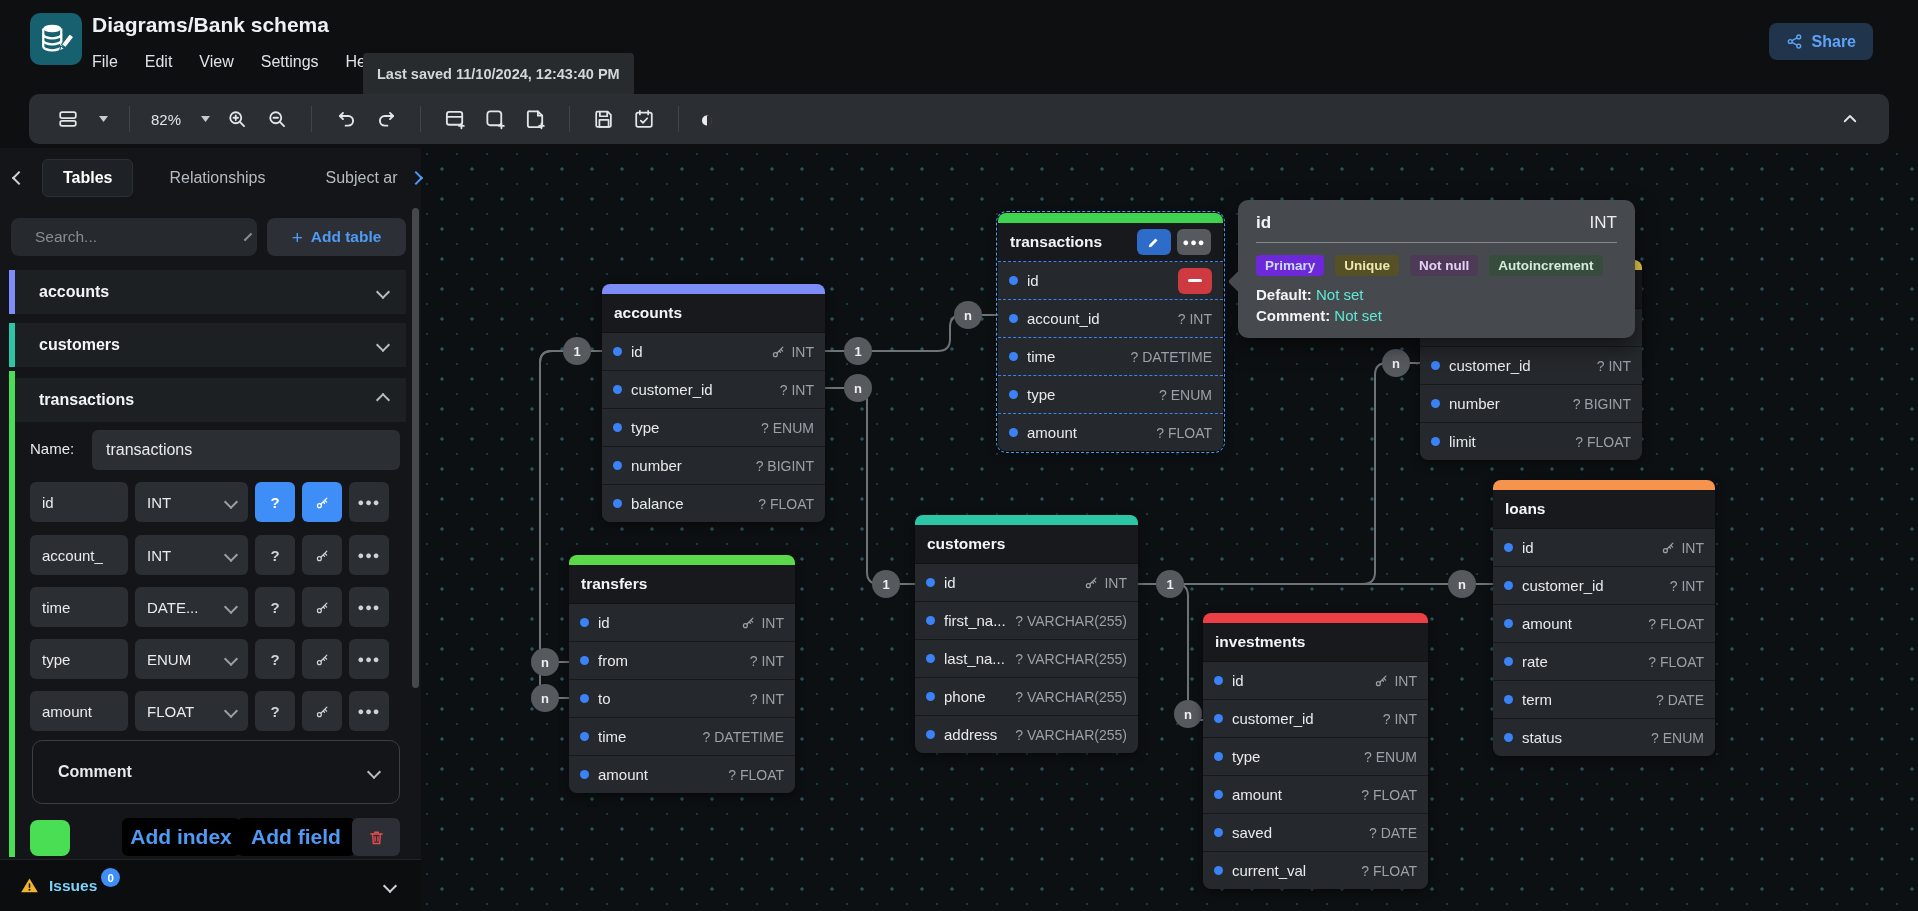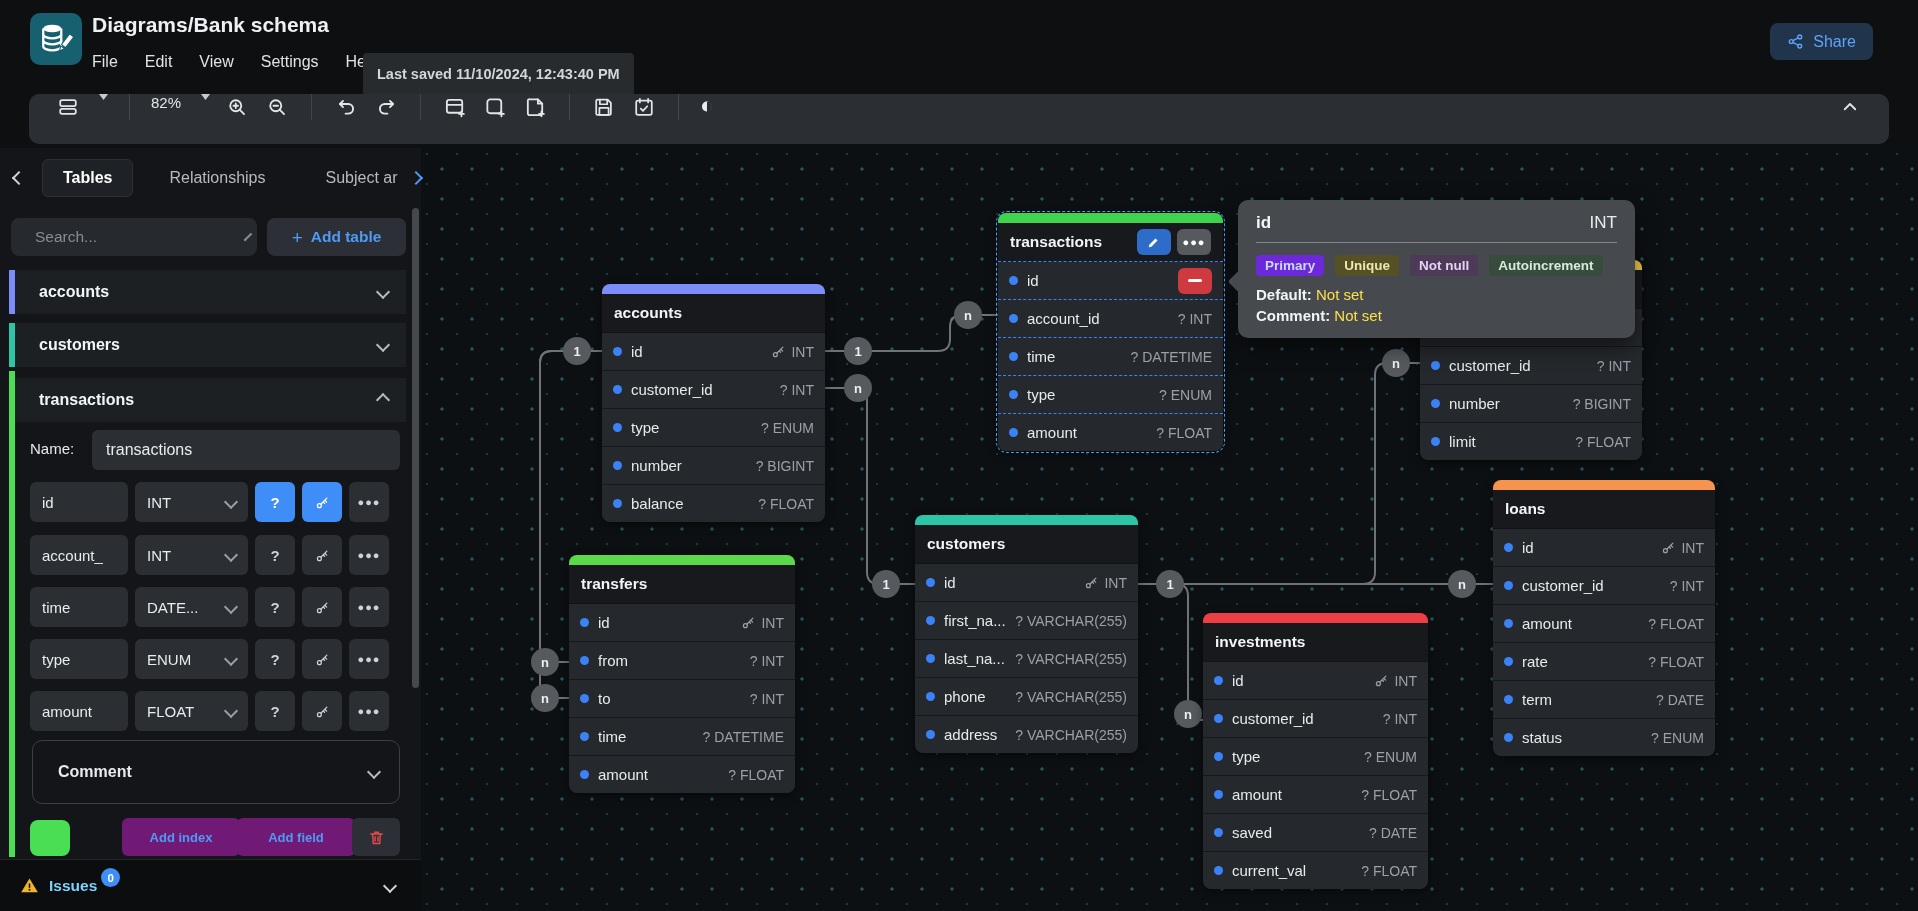--- a/index.html
+++ b/index.html
@@ -9,25 +9,25 @@
   
   #header{position:absolute;left:0;top:0;width:100%;height:90px;z-index:30;}
   #logo{position:absolute;left:30px;top:13px;width:52px;height:52px;background:#176070;border-radius:10px;
     display:flex;align-items:center;justify-content:center;}
   #title{position:absolute;left:92px;top:13px;font-size:21px;font-weight:600;color:#eef1f3;}
   #menubar{position:absolute;left:92px;top:53px;display:flex;gap:27px;font-size:16px;color:#dfe3e7;}
   .menu-item{cursor:default;}
   #saved-chip{position:absolute;left:363px;top:53px;height:27px;line-height:27px;padding:8px 14px;
     background:#282b2e;border-radius:4px;font-size:14.5px;font-weight:600;color:#d3d7db;}
   #share-btn{position:absolute;right:45px;top:23px;height:37px;padding:0 17px;background:#20344b;border-radius:8px;
-    display:flex;align-items:center;gap:9px;color:#5ea3f8;font-size:16px;font-weight:400;}
+    display:flex;align-items:center;gap:9px;color:#5ea3f8;font-size:16px;font-weight:700;}
 
   
   #toolbar{position:absolute;left:29px;right:29px;top:94px;height:50px;background:#2b2e32;border-radius:10px;
-    z-index:30;display:flex;align-items:flex-start;padding:0 26px;gap:14px;color:#e3e6e9;}
+    z-index:30;display:flex;align-items:center;padding:0 26px;gap:14px;color:#e3e6e9;}
   .tb-icon{display:flex;align-items:center;justify-content:center;width:26px;height:26px;color:#e3e6e9;}
   .tb-div{width:1px;height:26px;background:#42454a;margin:0 7px;}
   #zoom-level{font-size:15px;color:#e3e6e9;margin-right:2px;}
   .caret{display:inline-block;margin-left:4px;color:#c7cbd0;}
   #contrast-icon{font-size:23px;line-height:23px;color:#e9ebee;}
   #toolbar-collapse{margin-left:auto;}
 
   
   #stage{position:absolute;inset:0;z-index:1;}
   #canvas-bg{position:absolute;left:421px;top:148px;right:0;bottom:0;background-color:#0d1013;
@@ -62,21 +62,21 @@
   #field-tooltip .tt-arrow{position:absolute;left:-7px;top:74px;width:15px;height:15px;background:#46494e;
     transform:rotate(45deg);border-radius:2px;}
   .tt-head{display:flex;align-items:baseline;}
   .tt-name{font-size:17px;font-weight:700;color:#f5f7f9;}
   .tt-type{margin-left:auto;font-size:17px;color:#e9ebee;}
   .tt-div{border-top:1.5px solid #83868b;margin-top:9px;}
   .tt-badges{display:flex;gap:11px;margin-top:12px;}
   .tt-badge{padding:3px 9px;border-radius:4px;font-size:13.5px;font-weight:600;}
   .tt-line{margin-top:10px;font-size:15px;color:#f2f4f6;}
   .tt-line b{font-weight:700;}
-  .tt-line span{color:#fde047;}
+  .tt-line span{color:#5eead4;}
 
   
   #sidebar{position:absolute;left:0;top:148px;width:421px;bottom:0;background:#131518;z-index:20;}
   #scroll-thumb{position:absolute;right:2px;top:60px;width:7px;height:480px;border-radius:4px;background:#45484d;}
   #tabsbar{position:absolute;left:0;top:8px;width:100%;height:44px;display:flex;align-items:center;}
   #tab-back{margin-left:14px;color:#cfd3d7;}
   .tab{font-size:16px;color:#b6bbc2;white-space:nowrap;}
   .tab.active{background:#1e2125;border:1px solid #2c2f34;border-radius:6px;height:36px;line-height:36px;
     padding:0 20px;color:#ffffff;font-weight:700;margin-left:18px;}
   #tab-rel{margin-left:36px;}
@@ -120,22 +120,22 @@
   .f-btn.active{background:#3f8ef7;color:#ffffff;}
   .f-btn.b1{left:255px;} .f-btn.b2{left:302px;} .f-btn.b3{left:349px;font-size:11px;letter-spacing:1px;}
 
   #comment-box{position:absolute;left:32px;top:592px;width:368px;height:64px;border:1px solid #3b3f45;border-radius:10px;
     box-sizing:border-box;display:flex;align-items:center;}
   #comment-box .lbl{margin-left:25px;font-size:16px;font-weight:700;color:#e8eaed;}
   #comment-box .chev{margin-left:auto;margin-right:20px;color:#b6bbc2;}
 
   #editor-actions{position:absolute;left:0;top:670px;width:100%;height:38px;}
   #color-swatch{position:absolute;left:30px;top:2px;width:40px;height:36px;border-radius:8px;}
-  .action-btn{position:absolute;top:0;width:118px;height:38px;background:#701a75;border-radius:6px;color:#4e9af5;
-    font-size:13px;font-weight:600;display:flex;align-items:center;justify-content:center;}
+  .action-btn{position:absolute;top:0;width:118px;height:38px;background:#000000;border-radius:6px;color:#4e9af5;
+    font-size:21px;font-weight:600;display:flex;align-items:center;justify-content:center;}
   #add-index-btn{left:122px;} #add-field-btn{left:237px;}
   #delete-table-btn{position:absolute;left:352px;top:0;width:48px;height:38px;background:#2c3036;border-radius:6px;
     display:flex;align-items:center;justify-content:center;color:#e5484d;}
 
   #issues-footer{position:absolute;left:0;bottom:0;width:100%;height:51px;background:#0c0d0f;border-top:1px solid #222528;
     display:flex;align-items:center;}
   #issues-footer .w-icon{margin-left:20px;}
   #issues-label{margin-left:10px;font-size:15.5px;font-weight:600;color:#7dd3fc;}
   #issues-badge{width:19px;height:19px;border-radius:50%;background:#3f8ef7;color:#fff;font-size:11.5px;font-weight:700;
     display:flex;align-items:center;justify-content:center;margin-left:4px;position:relative;top:-8px;}

